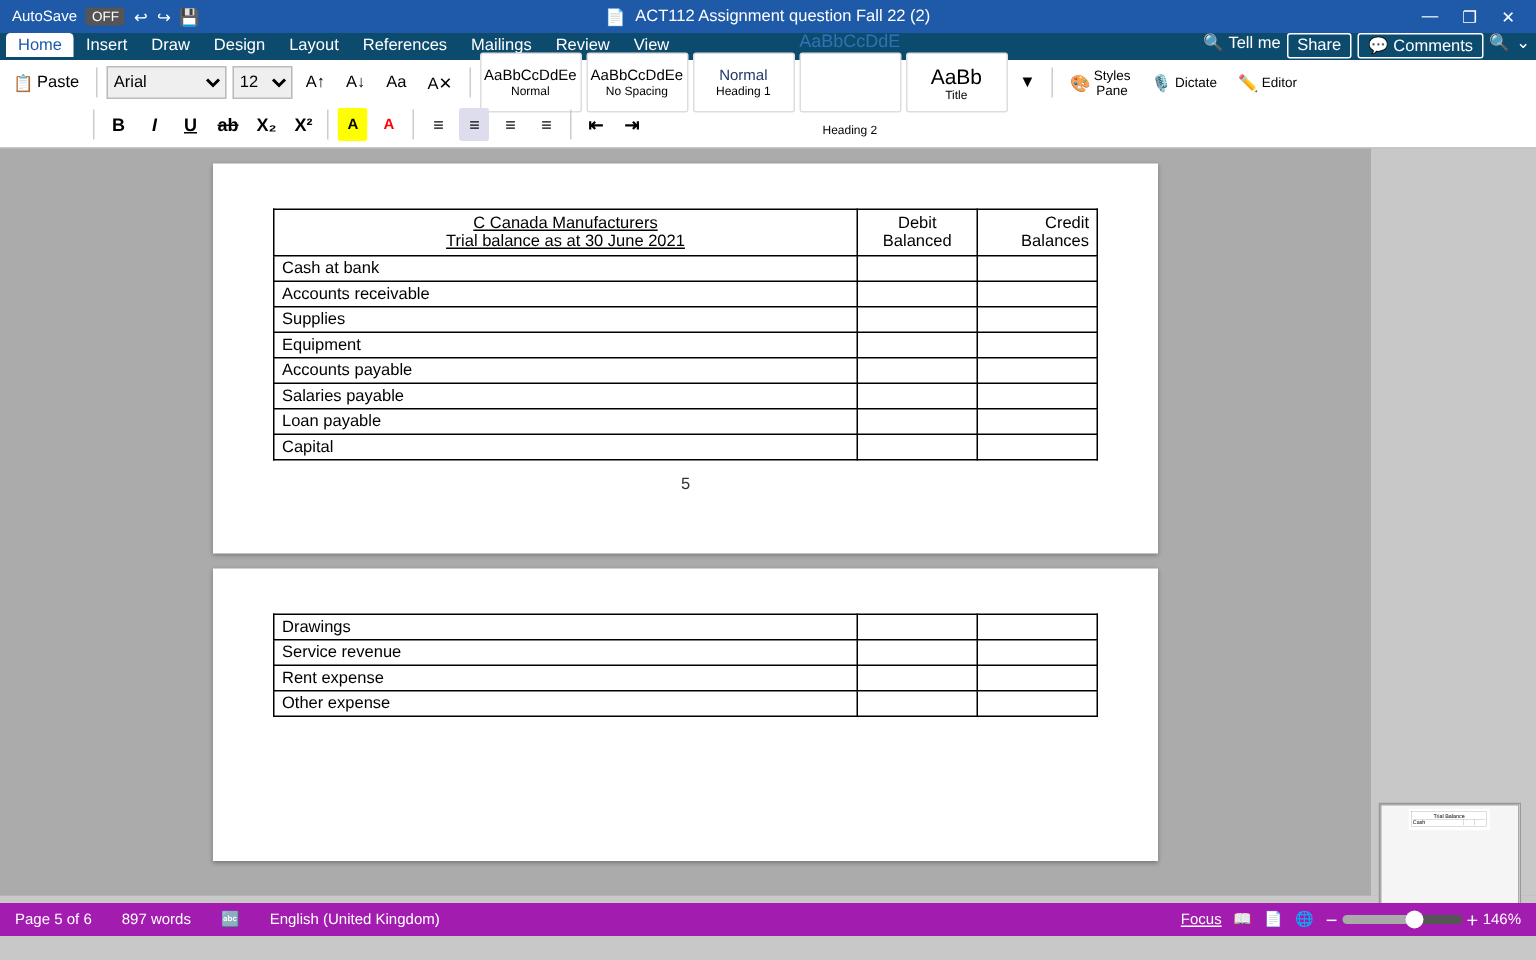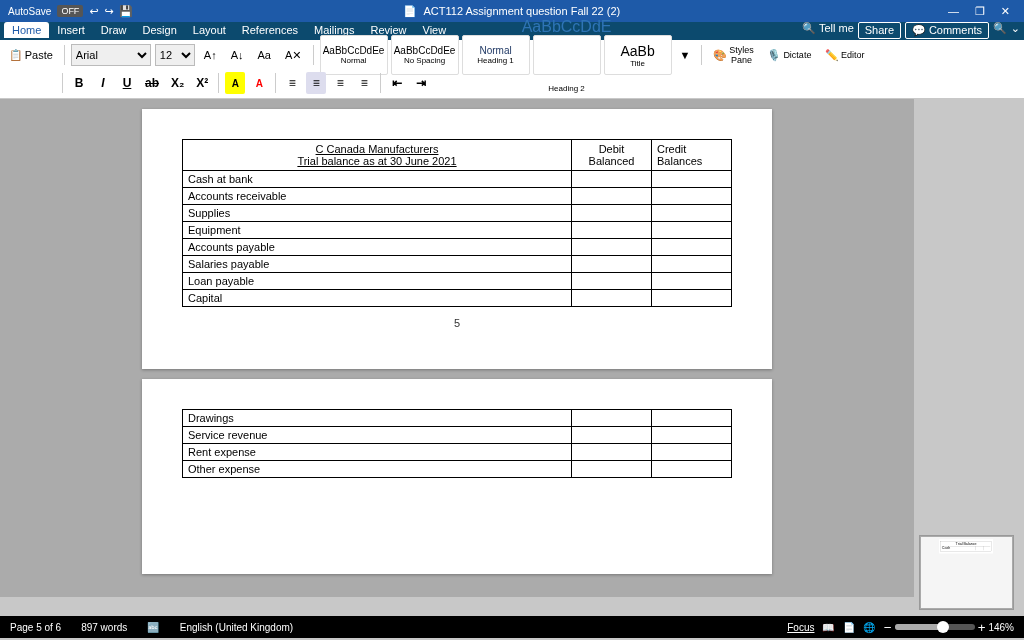--- a/index.html
+++ b/index.html
@@ -200,29 +200,29 @@
     .page-number {
       text-align: center;
       font-size: 11px;
       color: #333;
       margin-top: 10px;
     }
 
     
     #status-bar {
       height: 22px;
-      background: #000000;
+      background: #a21caf;
       color: white;
       font-size: 10px;
       display: flex;
       align-items: center;
       padding: 0 10px;
       gap: 20px;
       position: fixed;
-      bottom: 2px;
+      bottom: 16px;
       width: 1024px;
     }
     .status-right {
       margin-left: auto;
       display: flex;
       align-items: center;
       gap: 8px;
     }
     .zoom-control {
       display: flex;
@@ -318,21 +318,21 @@
         </div>
         <div class="style-box">
           <span style="font-size:10px;">AaBbCcDdEe</span>
           <span style="font-size:8px;">No Spacing</span>
         </div>
         <div class="style-box">
           <span style="font-size:10px;color:#1f3864;">Normal</span>
           <span style="font-size:8px;">Heading 1</span>
         </div>
         <div class="style-box">
-          <span style="font-size:16px;color:#2e74b5;">AaBbCcDdE</span>
+          <span style="font-size:12px;color:#2e74b5;">AaBbCcDdE</span>
           <span style="font-size:8px;margin-top:48px;">Heading 2</span>
         </div>
         <div class="style-box">
           <span style="font-size:10px;font-size:14px;">AaBb</span>
           <span style="font-size:8px;">Title</span>
         </div>
         <button class="toolbar-btn">▼</button>
       </div>
 
       <div class="toolbar-separator"></div>
@@ -383,21 +383,21 @@
         <tbody>
           <tr class="header-row">
             <td style="border-right:1px solid #000;padding:3px 10px;text-align:center;" colspan="1">
               <div style="font-weight:normal;text-decoration:underline;">C Canada Manufacturers</div>
               <div style="font-weight:normal;text-decoration:underline;">Trial balance as at 30 June 2021</div>
             </td>
             <td class="data-col" style="text-align:center;vertical-align:middle;">
               <div>Debit</div>
               <div>Balanced</div>
             </td>
-            <td class="data-col" style="text-align:left;vertical-align:middle;">
+            <td class="data-col" style="text-align:right;vertical-align:middle;">
               <div>Credit</div>
               <div>Balances</div>
             </td>
           </tr>
           <tr>
             <td>Cash at bank</td>
             <td class="data-col"></td>
             <td class="data-col"></td>
           </tr>
           <tr>

